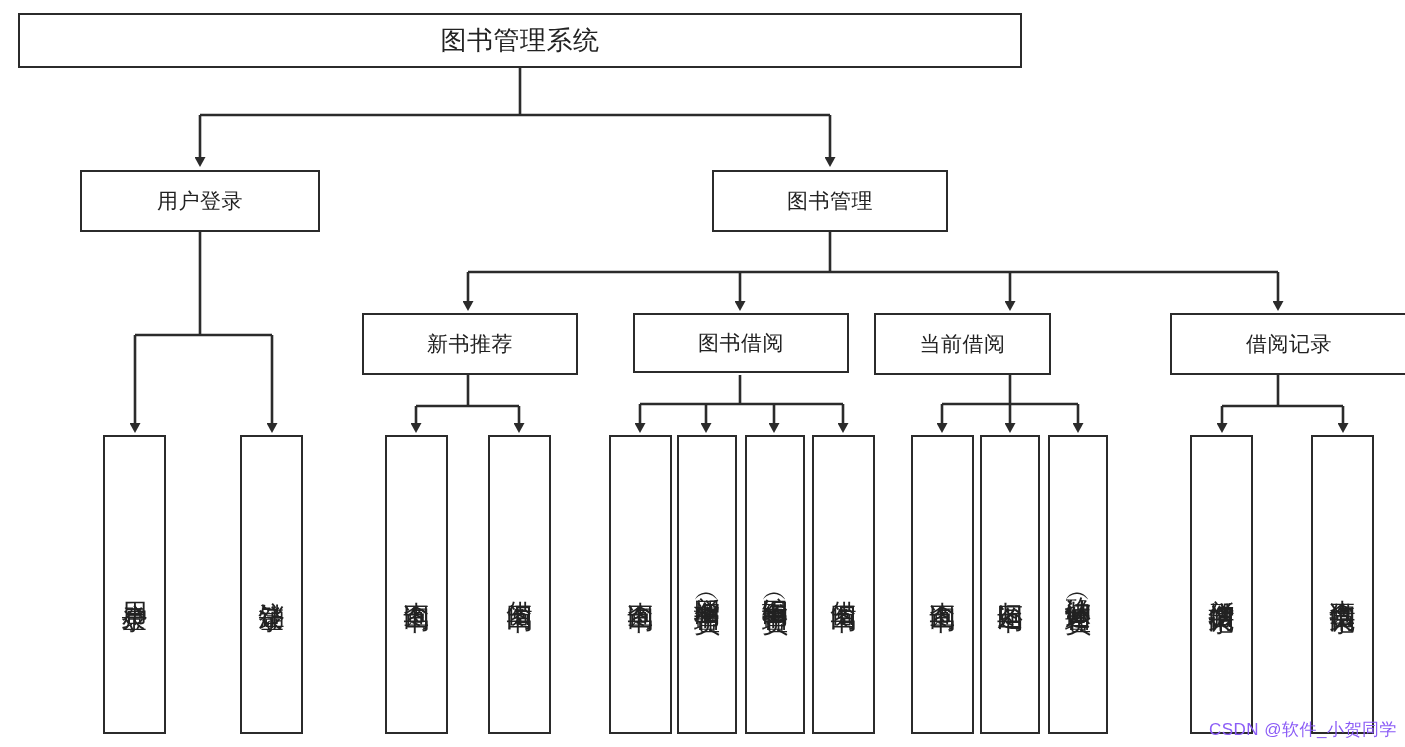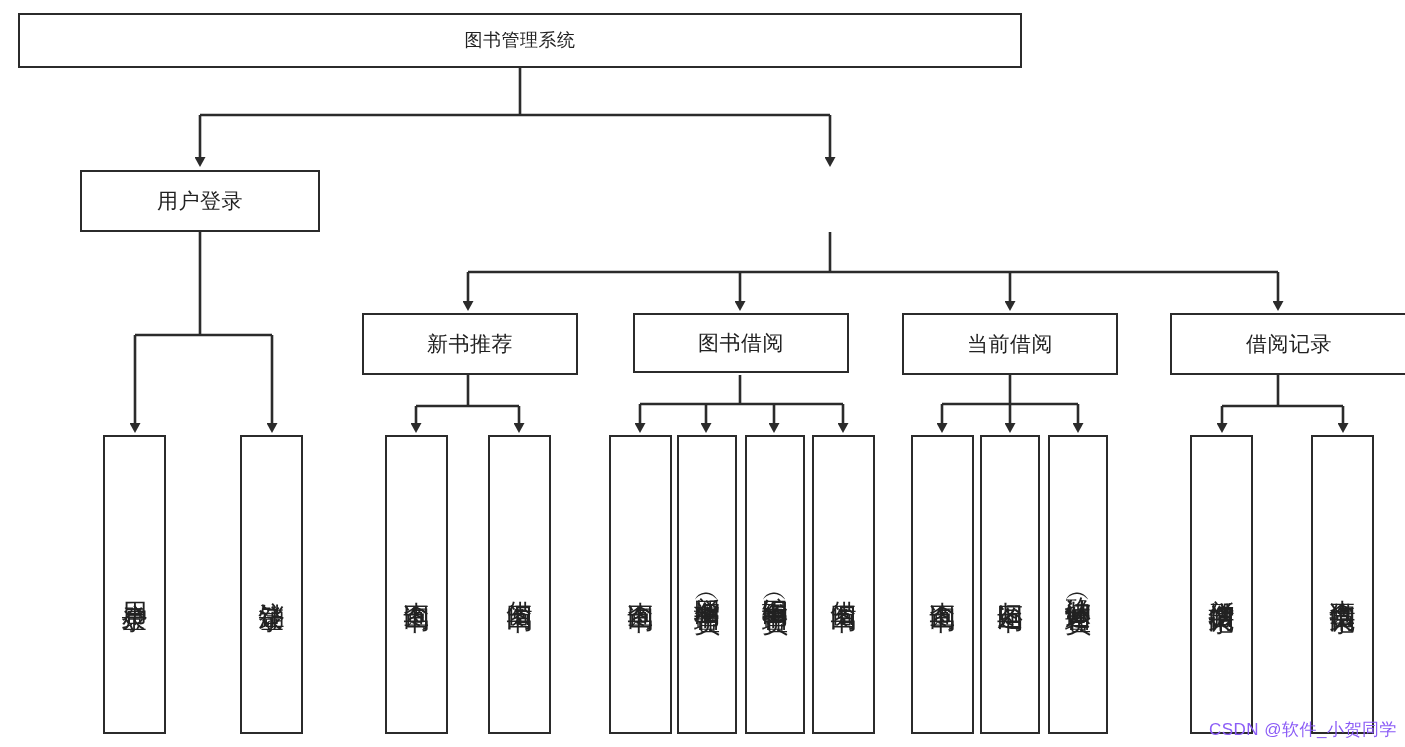--- a/index.html
+++ b/index.html
@@ -36,21 +36,21 @@
     text-align:center;
     line-height:1.26;
     color:#222222;
   }
   
   .node.horiz .label{
     font-size:21px;
     letter-spacing:0.5px;
     white-space:nowrap;
   }
-  .node.root .label{ font-size:18px; }
+  .node.root .label{ font-size:26px; }
   
   .node.vert{
     align-items:center;
     justify-content:center;
     padding:4px 0;
   }
   .node.vert .label{
     writing-mode:vertical-rl;
     text-orientation:upright;
     font-size:26px;
@@ -124,28 +124,31 @@
     </g>
   </svg>
 
   <div class="node horiz root" style="left:18px; top:13px; width:1004px; height:55px;">
     <span class="label">图书管理系统</span>
   </div>
 
   <div class="node horiz" style="left:80px; top:170px; width:240px; height:62px;">
     <span class="label">用户登录</span>
   </div>
+  <div class="node horiz" style="left:712px; top:170px; width:236px; height:62px;">
+    <span class="label">图书管理</span>
+  </div>
 
   <div class="node horiz" style="left:362px; top:313px; width:216px; height:62px;">
     <span class="label">新书推荐</span>
   </div>
   <div class="node horiz" style="left:633px; top:313px; width:216px; height:60px;">
     <span class="label">图书借阅</span>
   </div>
-  <div class="node horiz" style="left:902px; top:313px; width:216px; height:62px;">
+  <div class="node horiz" style="left:874px; top:313px; width:177px; height:62px;">
     <span class="label">当前借阅</span>
   </div>
   <div class="node horiz" style="left:1170px; top:313px; width:238px; height:62px;">
     <span class="label">借阅记录</span>
   </div>
 
   <div class="node vert" style="left:103px; top:435px; width:63px; height:299px;">
     <span class="label">用户登录</span>
   </div>
   <div class="node vert" style="left:240px; top:435px; width:63px; height:299px;">

